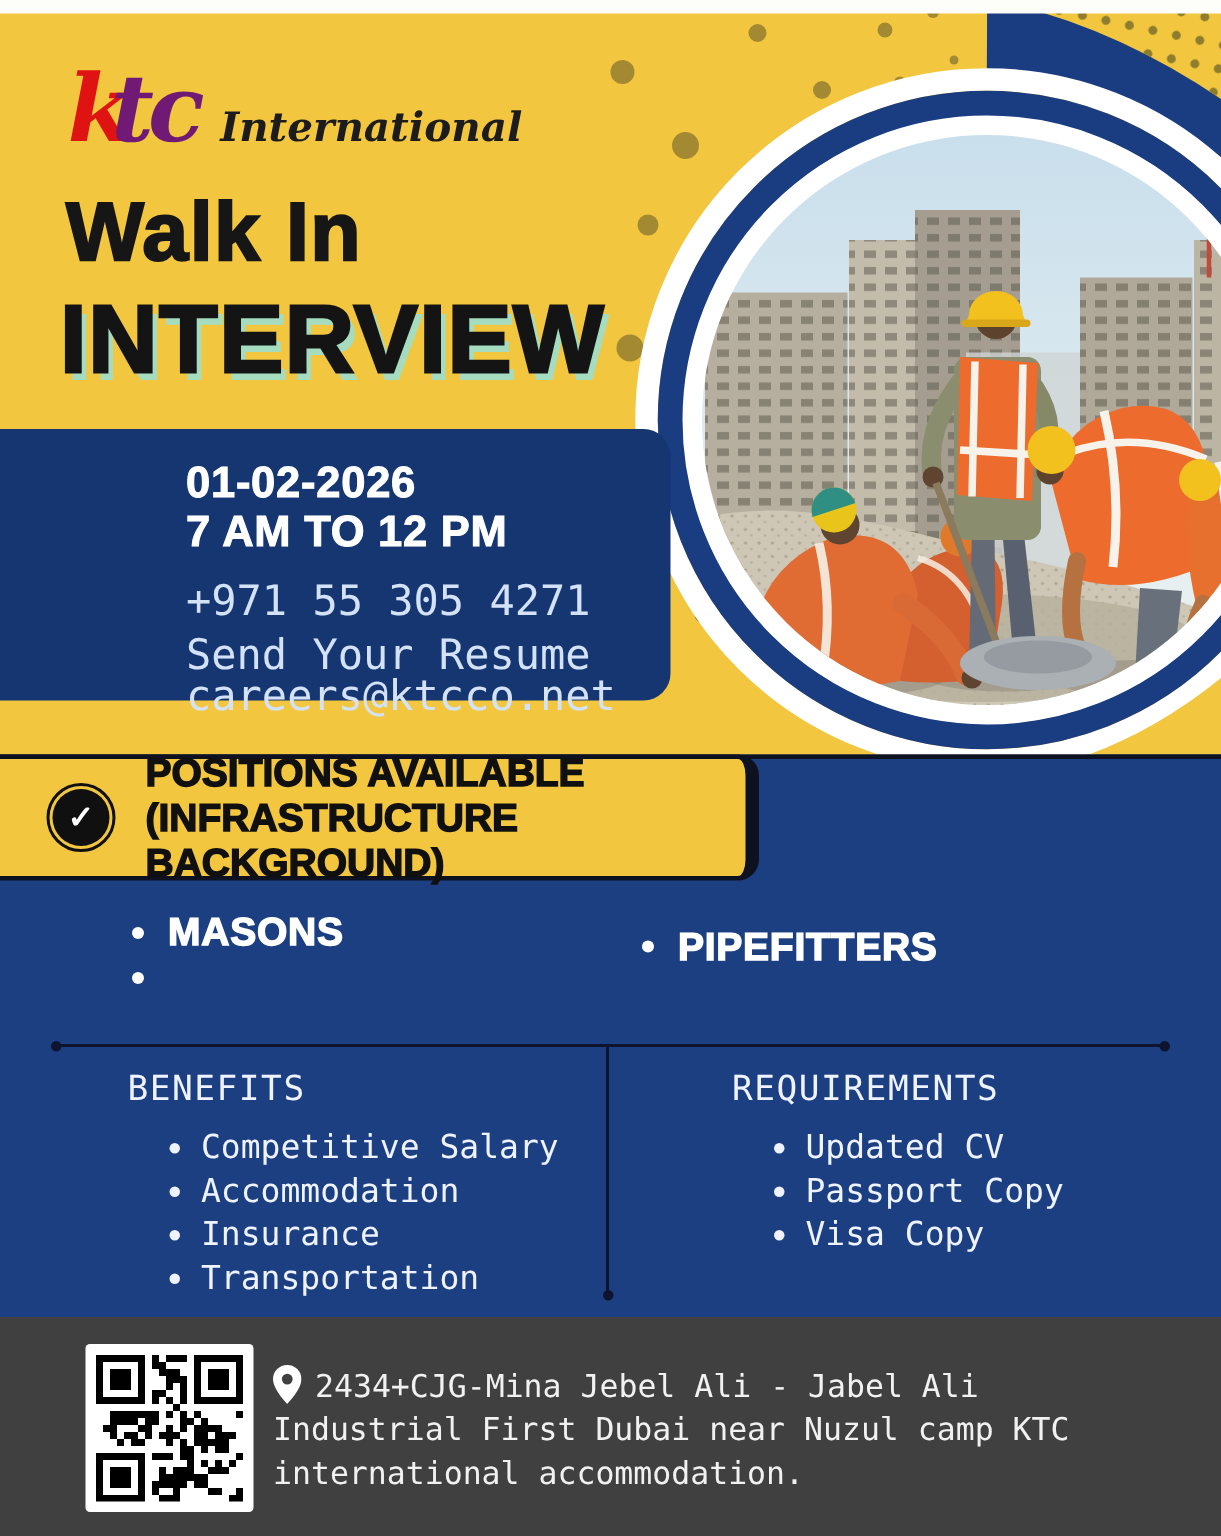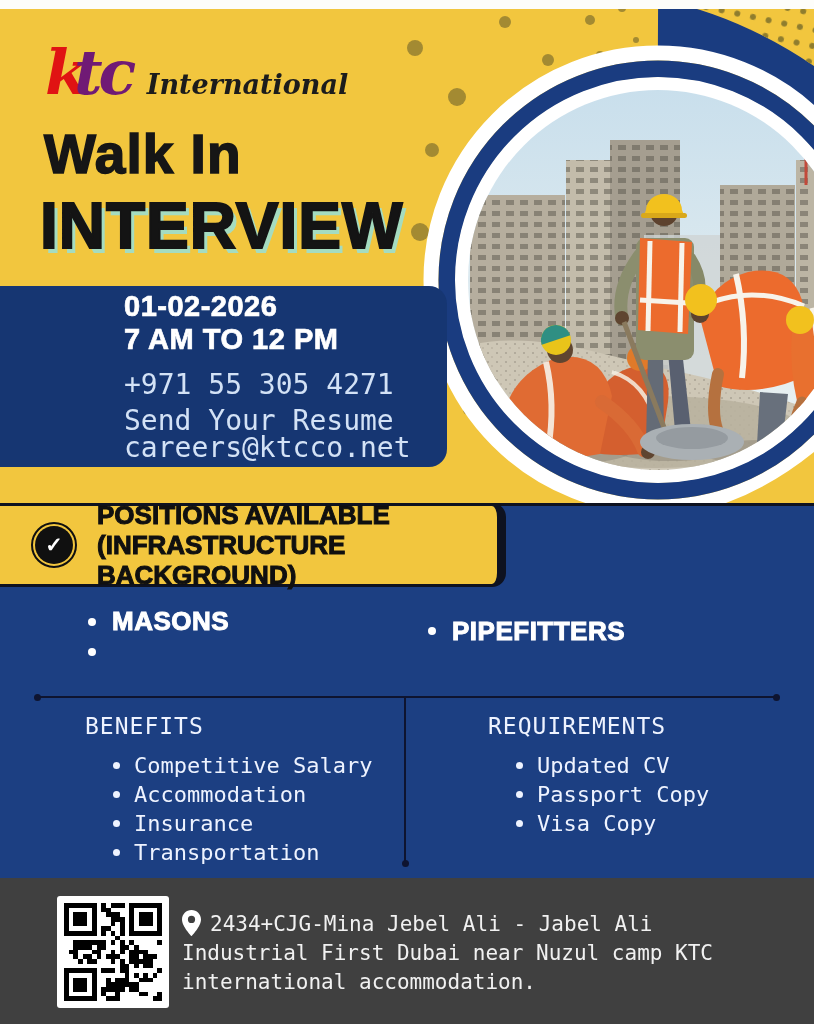--- a/index.html
+++ b/index.html
@@ -13,21 +13,21 @@
         font-size:62px;letter-spacing:-4px;line-height:1;}
   .logo .k{color:#e01313;}
   .logo .tc{color:#701a75;margin-left:-10px;}
   .logo .intl{font-family:"DejaVu Serif",serif;font-style:italic;font-weight:bold;
         font-size:27px;color:#1c1c1c;margin-left:10px;}
   .walk{position:absolute;left:44px;top:122px;font-size:55px;font-weight:900;color:#161616;
         letter-spacing:1px;-webkit-text-stroke:1.6px #161616;}
   .interview{position:absolute;left:40px;top:189px;font-size:64px;font-weight:900;color:#141414;
         letter-spacing:1px;-webkit-text-stroke:2px #141414;text-shadow:4px 5px 0 #a5dcc0;}
   .contact{position:absolute;left:0;top:286px;width:447px;height:181px;background:#163672;
-        border-radius:0 18px 18px 0;padding:4px 0 0 124px;box-sizing:border-box;color:#fff;}
+        border-radius:0 18px 18px 0;padding:20px 0 0 124px;box-sizing:border-box;color:#fff;}
   .contact .date,.contact .time{font-size:29px;font-weight:800;letter-spacing:.5px;
         -webkit-text-stroke:.7px #fff;line-height:33px;}
   .contact .mono{font-family:"DejaVu Sans Mono",monospace;color:#d3e2f6;font-size:28px;line-height:27px;}
   .contact .phone{margin-top:15px;}
   .contact .resume{margin-top:9px;}
   
   .mid{position:absolute;left:0;top:503px;width:814px;height:375px;background:#1c3f82;
        border-top:3px solid #0e1220;box-sizing:border-box;}
   .banner{position:absolute;left:-14px;top:-3px;width:520px;height:84px;background:#f2c63e;
        border:3px solid #0e1220;border-right-width:9px;border-radius:14px;box-sizing:border-box;

